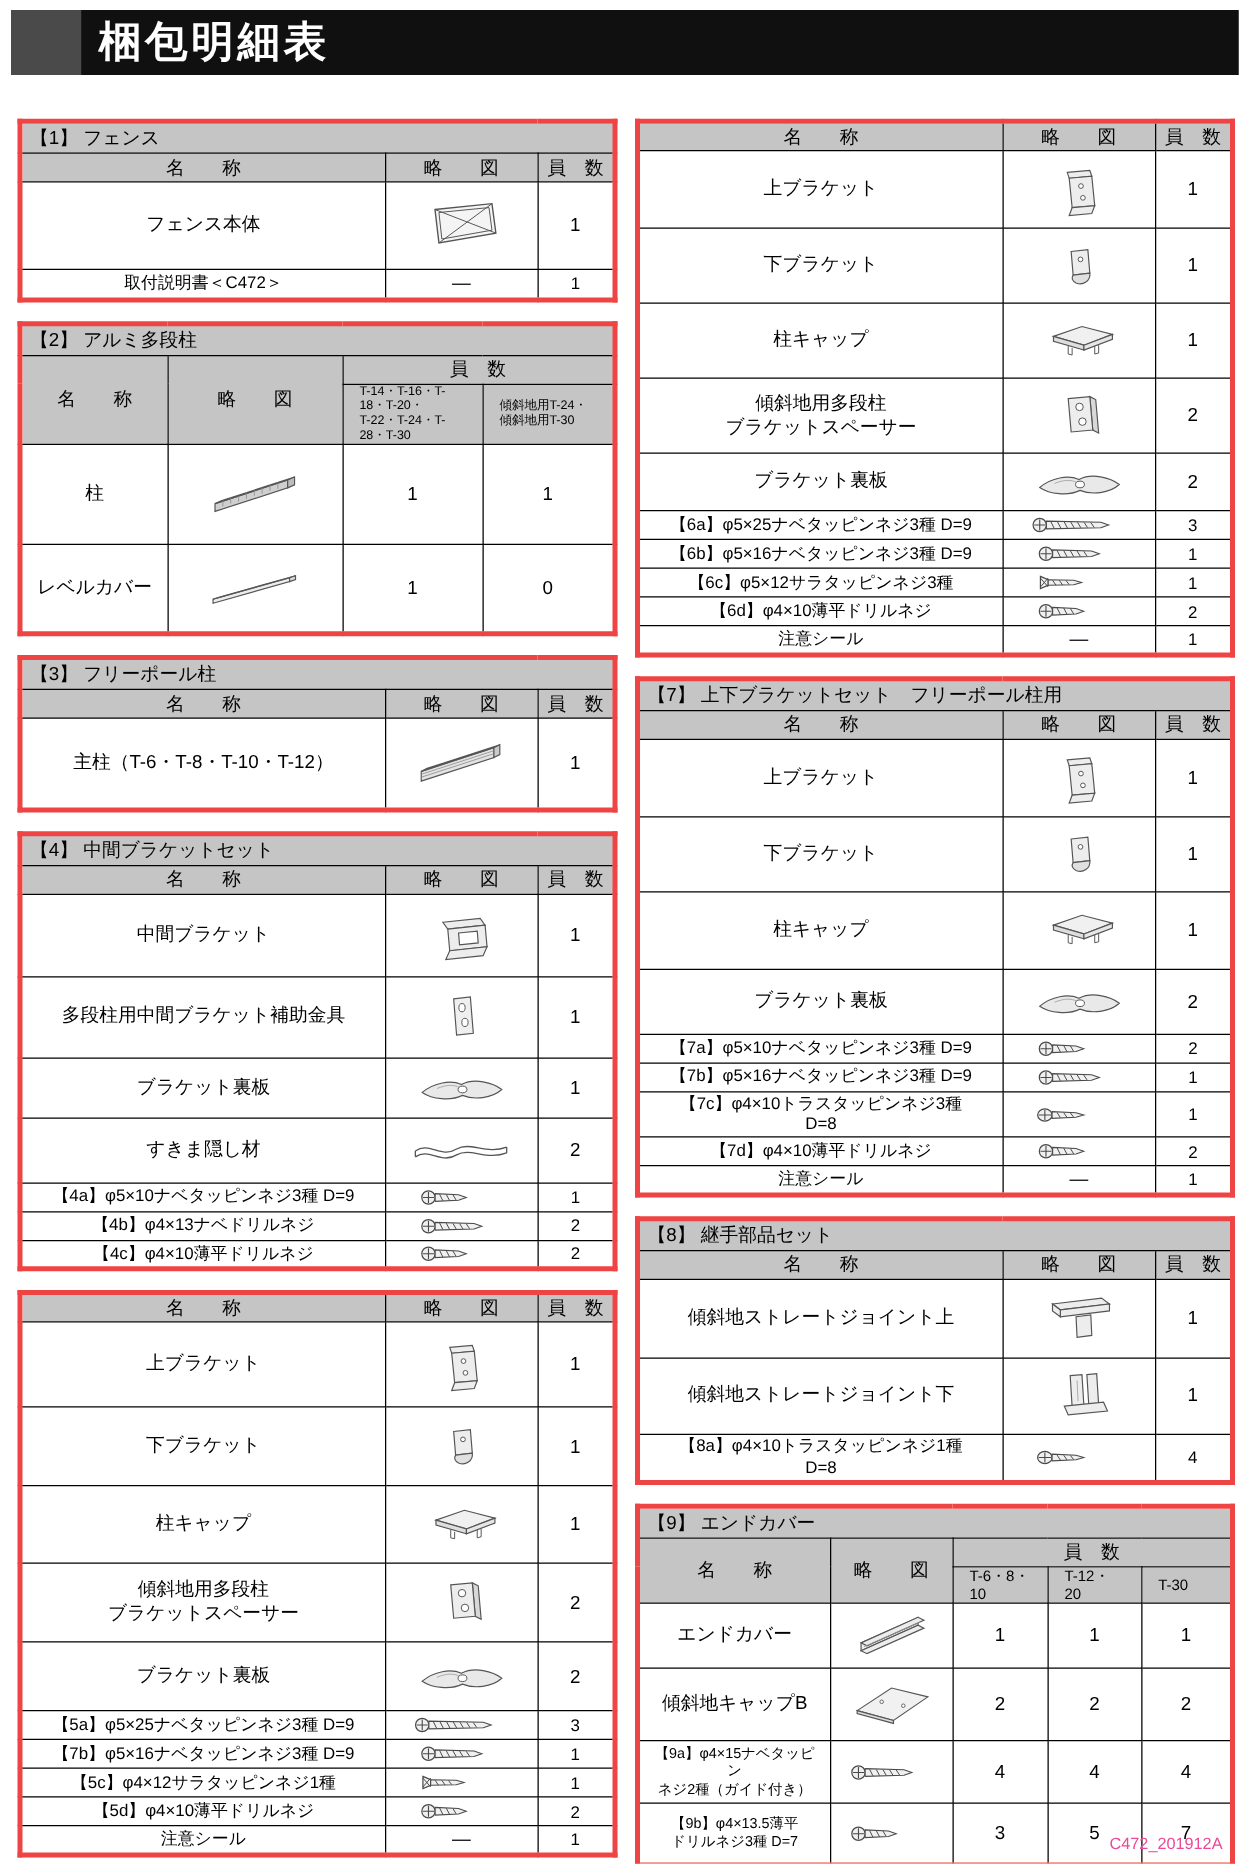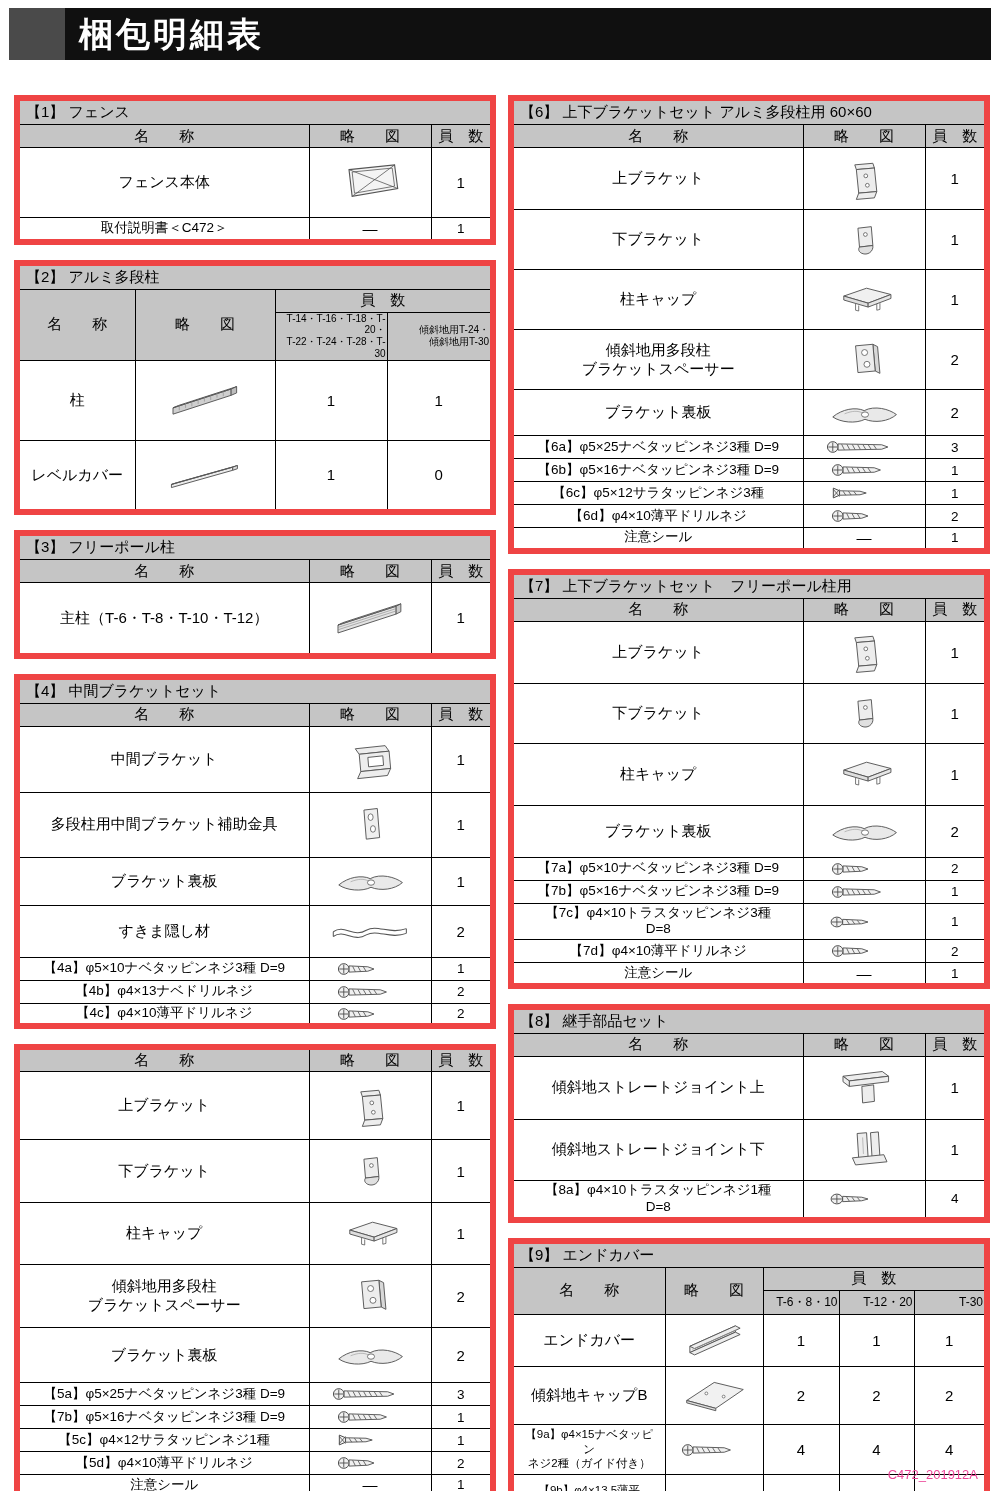--- a/index.html
+++ b/index.html
@@ -10,26 +10,26 @@
   
   .titlebar{position:absolute;left:9px;top:8px;width:982px;height:52px;background:#101010;display:flex;align-items:center}
   .title-block{width:56px;height:52px;background:#4a4a4a;flex:0 0 auto}
   .title{color:#fff;font-size:34px;font-weight:bold;letter-spacing:3px;margin-left:14px;line-height:1}
 
   
   .content{position:absolute;top:95px;left:14px;display:flex;gap:17px}
   .col{width:477px;display:flex;flex-direction:column}
 
   
-  table.sheet{border-collapse:collapse;width:100%;table-layout:fixed;margin-bottom:15px;border:6px solid #ef4444}
+  table.sheet{border-collapse:collapse;width:100%;table-layout:fixed;margin-bottom:15px;border:4px solid #ef4444}
   table.sheet:last-child{margin-bottom:0}
   .sheet td{border:1px solid #000;vertical-align:middle;font-size:15px;overflow:hidden}
   td.sec{background:#c5c5c5;height:23px;padding:2px 6px;text-align:left;font-size:15px}
   tr.head td{background:#c5c5c5;text-align:center;height:23px;padding:1px 2px}
-  tr.subhead td{background:#c5c5c5;text-align:right;height:24px;padding:0 1px;line-height:1.18;white-space:pre-line}
+  tr.subhead td{background:#c5c5c5;text-align:left;height:24px;padding:0 13px;line-height:1.18;white-space:pre-line}
   td.name{padding:2px 7px;text-align:center;white-space:pre-line;line-height:1.25}
   td.qty{text-align:center}
   td.sketch{text-align:center}
   tr.small td{font-size:13.5px}
   tr.small td.name{padding:1px 20px}
   .ic-part{height:44px;width:auto;max-width:96%;vertical-align:middle}
   .ic-screw{height:16px;width:auto;max-width:94%;vertical-align:middle}
   .dash{font-size:15px}
 
   .footer{position:absolute;right:22px;bottom:9px;font-size:13px;color:#ec4899}
@@ -406,23 +406,20 @@
         </table>
       </div>
     <div class="col" id="col-right">
         <table class="sheet">
           <colgroup>
             <col style="width:292px">
             <col style="width:122px">
             <col style="width:62px">
           </colgroup>
           <tbody>
-            <tr>
-              <td class="sec" colspan="3">【6】 上下ブラケットセット アルミ多段柱用 60×60</td>
-            </tr>
             <tr class="head">
               <td>名　　称</td>
               <td>略　　図</td>
               <td>員　数</td>
             </tr>
             <tr class="row" style="height:62px">
               <td class="name">上ブラケット</td>
               <td class="sketch"><span><svg class="ic-part" viewBox="0 0 110 56">
                     <g stroke="#555" stroke-width="1.2" fill="#ededed">
                       <polygon points="43,10 66,8 68,14 45,16"></polygon>

